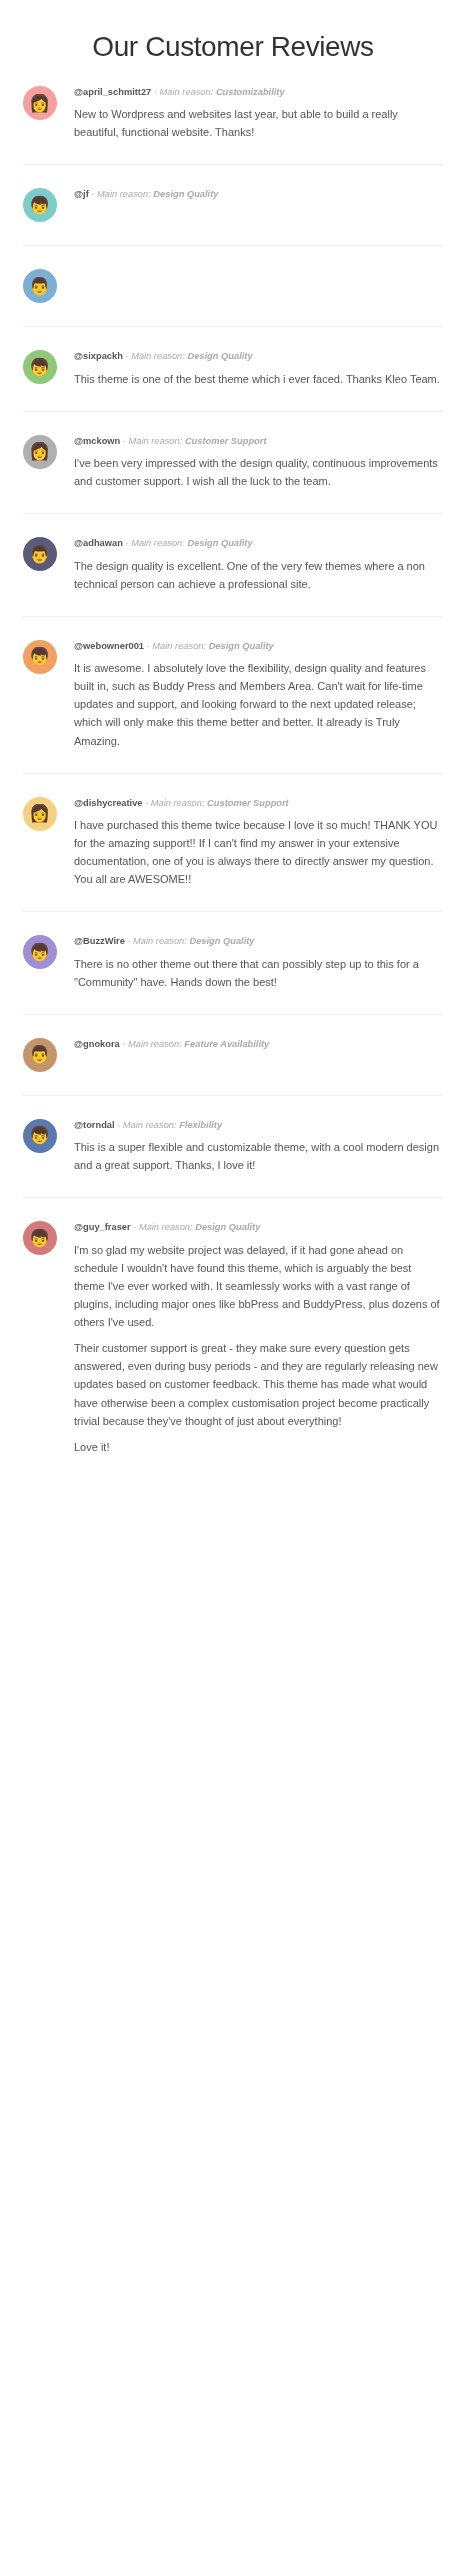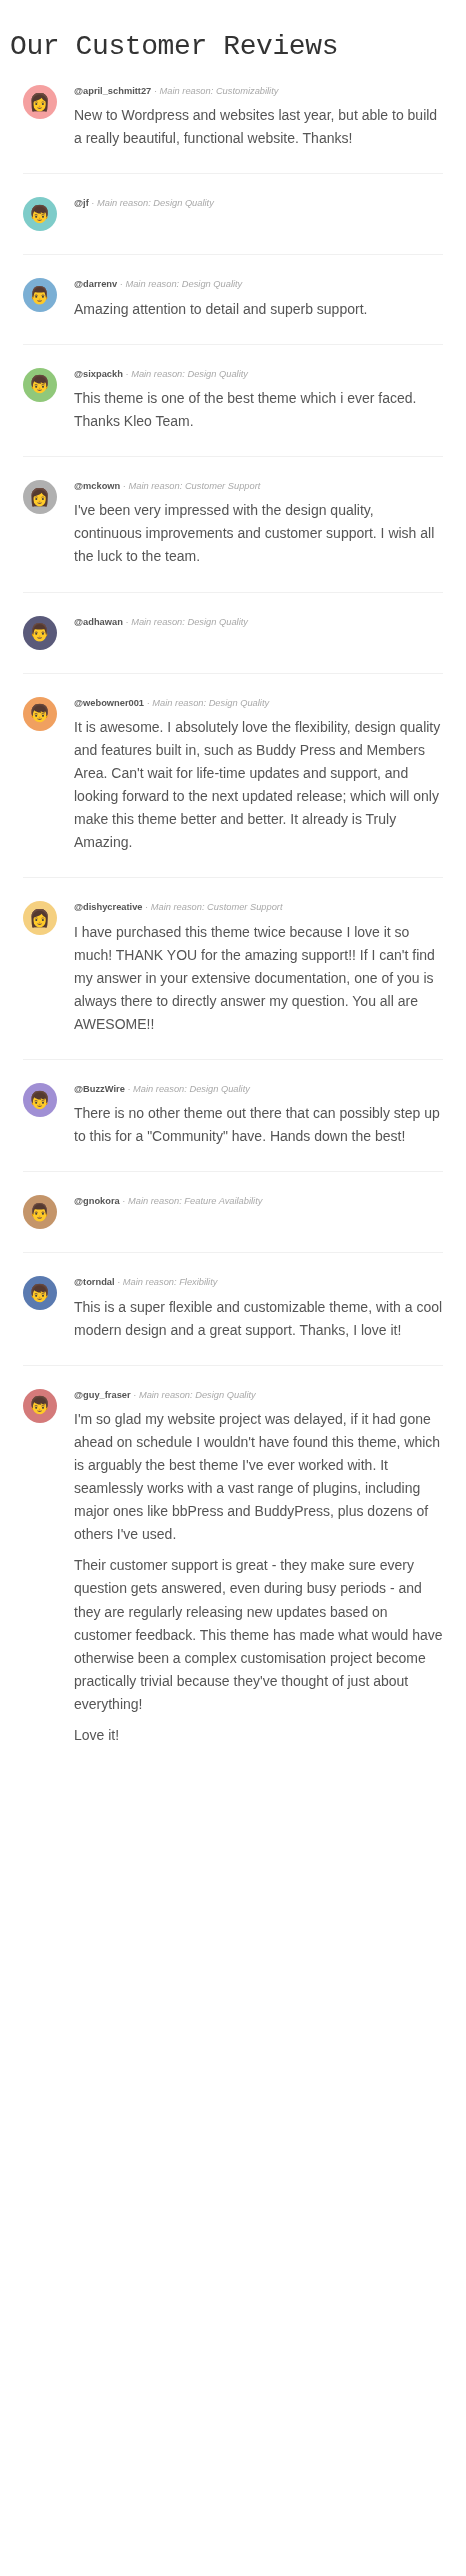--- a/index.html
+++ b/index.html
@@ -3,27 +3,26 @@
   <meta charset="utf-8">
   <style>
     * { box-sizing: border-box; margin: 0; padding: 0; }
     body {
       background: #fff;
       font-family: -apple-system, BlinkMacSystemFont, 'Segoe UI', Arial, sans-serif;
       width: 466px;
       color: #444;
     }
     .page-title {
-      text-align: left;
+      text-align: center;
       font-size: 28px;
       font-weight: 300;
       color: #333;
       padding: 31px 10px 23px;
       letter-spacing: -0.4px;
-      font-family: Liberation Mono, monospace;
     }
     .reviews-container {
       padding: 0 23px 31px;
     }
     .review-item {
       display: flex;
       flex-direction: row;
       margin-bottom: 23px;
       padding-bottom: 23px;
       border-bottom: 0.8px solid #f0f0f0;
@@ -57,26 +56,26 @@
     }
     .review-username {
       font-weight: 700;
       color: #555;
     }
     .review-reason-label {
       font-style: italic;
       color: #aaa;
     }
     .review-reason {
-      font-weight: 400;
+      font-weight: 700;
       color: #aaa;
       font-style: italic;
     }
     .review-text {
-      font-size: 14px;
+      font-size: 11px;
       color: #555;
       line-height: 1.65;
     }
     .review-text p {
       margin-bottom: 7.8px;
     }
     .review-text p:last-child {
       margin-bottom: 0;
     }
 
@@ -116,26 +115,20 @@
         <div class="avatar av-teal">👦</div>
       </div>
       <div class="review-content">
         <div class="review-meta"><span class="review-username">@jf</span> <span class="review-reason-label">· Main reason: </span><span class="review-reason">Design Quality</span></div>
       </div>
     </div>
     <div class="review-item">
       <div class="avatar-col">
         <div class="avatar av-blue">👨</div>
       </div>
-      <div class="review-content">
-        <div class="review-meta"><span class="review-username">@darrenv</span> <span class="review-reason-label">· Main reason: </span><span class="review-reason">Design Quality</span></div>
-        <div class="review-text">
-          <p>Amazing attention to detail and superb support.</p>
-        </div>
-      </div>
     </div>
     <div class="review-item">
       <div class="avatar-col">
         <div class="avatar av-green">👦</div>
       </div>
       <div class="review-content">
         <div class="review-meta"><span class="review-username">@sixpackh</span> <span class="review-reason-label">· Main reason: </span><span class="review-reason">Design Quality</span></div>
         <div class="review-text">
           <p>This theme is one of the best theme which i ever faced. Thanks Kleo Team.</p>
         </div>
@@ -151,20 +144,23 @@
           <p>I've been very impressed with the design quality, continuous improvements and customer support. I wish all the luck to the team.</p>
         </div>
       </div>
     </div>
     <div class="review-item">
       <div class="avatar-col">
         <div class="avatar av-dark">👨</div>
       </div>
       <div class="review-content">
         <div class="review-meta"><span class="review-username">@adhawan</span> <span class="review-reason-label">· Main reason: </span><span class="review-reason">Design Quality</span></div>
+        <div class="review-text">
+          <p>The design quality is excellent. One of the very few themes where a non technical person can achieve a professional site.</p>
+        </div>
       </div>
     </div>
     <div class="review-item">
       <div class="avatar-col">
         <div class="avatar av-orange">👦</div>
       </div>
       <div class="review-content">
         <div class="review-meta"><span class="review-username">@webowner001</span> <span class="review-reason-label">· Main reason: </span><span class="review-reason">Design Quality</span></div>
         <div class="review-text">
           <p>It is awesome. I absolutely love the flexibility, design quality and features built in, such as Buddy Press and Members Area. Can't wait for life-time updates and support, and looking forward to the next updated release; which will only make this theme better and better. It already is Truly Amazing.</p>

